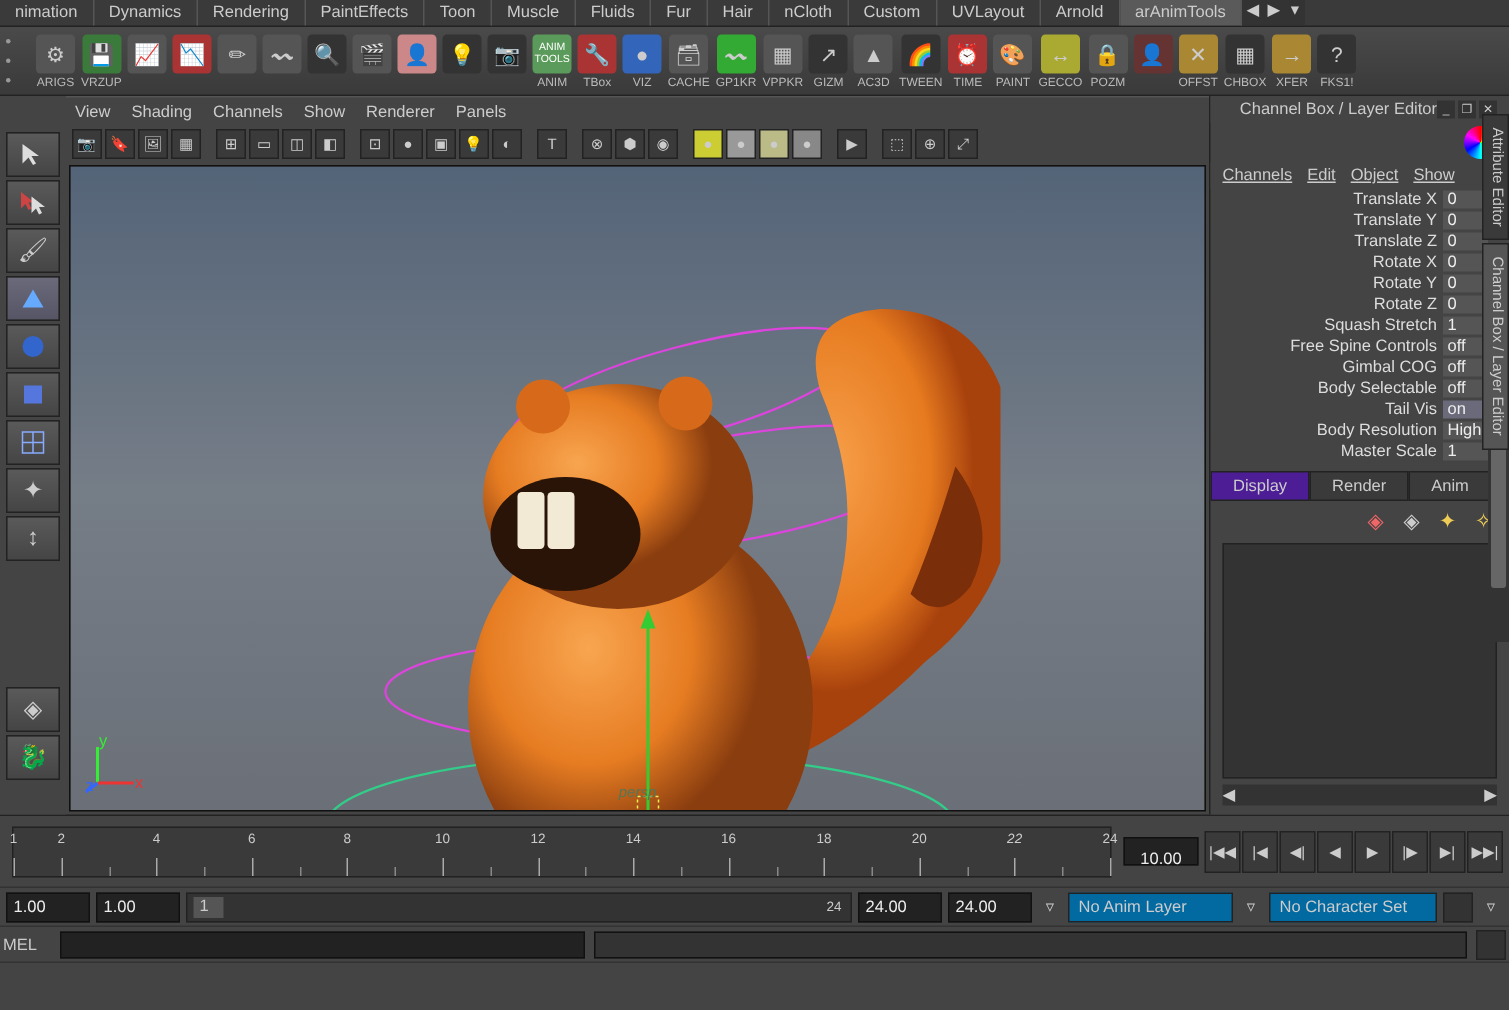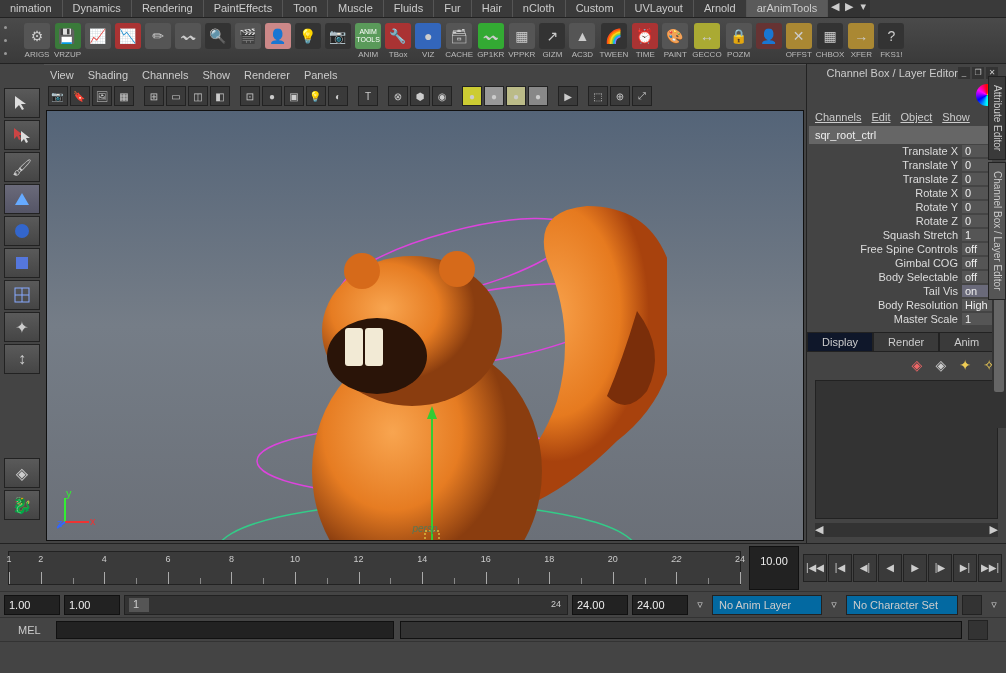--- a/index.html
+++ b/index.html
@@ -55,51 +55,51 @@
 .attr-list { padding: 0 14px 0 2px; max-height: 200px; overflow-y: auto; }
 .attr-row { display: flex; padding: 1px 0; }
 .attr-name { flex: 1; text-align: right; padding-right: 4px; color: #ddd; }
 .attr-val { width: 30px; background: #555; padding: 0 3px; color: #eee; }
 .attr-row.highlight .attr-val { background: #6a6a7a; }
 .scrollbar-v { position: absolute; right: 0; top: 164px; width: 14px; height: 200px; background: #333; }
 .scrollbar-v::before { content: ''; position: absolute; top: 14px; left: 2px; right: 2px; height: 150px; background: #666; border-radius: 2px; }
 
 .layer-tabs { display: flex; background: #3a3a3a; margin-top: 6px; }
 .layer-tab { padding: 3px 14px; cursor: pointer; border: 1px solid #222; }
-.layer-tab.active { background: #0f172a; }
+.layer-tab.active { background: #4c1d95; }
 .layer-menu { display: flex; padding: 3px 8px; gap: 10px; }
 .layer-menu span { cursor: pointer; }
 .layer-icons { display: flex; justify-content: flex-end; padding: 4px 8px; gap: 6px; }
 .layer-icon { width: 18px; height: 18px; cursor: pointer; display: flex; align-items: center; justify-content: center; font-size: 14px; }
 .layer-box { flex: 1; background: #333; margin: 2px 8px 4px; border: 1px solid #222; min-height: 70px; }
 .layer-scroll { height: 14px; background: #333; margin: 0 8px 6px; position: relative; }
 
 
 .timeline-area { height: 48px; background: #444; border-top: 1px solid #222; display: flex; flex-direction: column; }
 .time-slider { flex: 1; display: flex; align-items: center; padding: 0 4px; }
 .tick-area { flex: 1; height: 34px; background: #3a3a3a; border: 1px solid #222; position: relative; margin: 0 4px; }
 .tick { position: absolute; bottom: 0; width: 1px; background: #888; }
 .tick-major { height: 12px; background: #aaa; }
 .tick-label { position: absolute; top: 2px; font-size: 9px; color: #ccc; transform: translateX(-50%); }
-.current-time { width: 50px; height: 44px; background: #222; color: #eee; text-align: center; line-height: 28px; border: 1px solid #111; margin-left: 4px; }
+.current-time { width: 50px; height: 19px; background: #222; color: #eee; text-align: center; line-height: 28px; border: 1px solid #111; margin-left: 4px; }
 .playback { display: flex; gap: 1px; margin-left: 4px; }
 .play-btn { width: 24px; height: 28px; background: #3a3a3a; border: 1px solid #222; display: flex; align-items: center; justify-content: center; cursor: pointer; font-size: 10px; }
 
 
 .range-row { height: 26px; display: flex; align-items: center; background: #444; padding: 0 4px; gap: 4px; border-top: 1px solid #333; }
 .range-input { width: 56px; height: 20px; background: #222; color: #eee; border: 1px solid #111; padding: 0 4px; }
 .range-slider { flex: 1; height: 20px; background: #333; border: 1px solid #222; position: relative; }
 .range-slider-fill { position: absolute; top: 2px; left: 4px; width: 20px; height: 14px; background: #555; }
 .range-slider-end { position: absolute; top: 3px; right: 6px; font-size: 9px; }
 .dropdown { height: 20px; background: #0369a1; border: 1px solid #222; padding: 0 6px; display: flex; align-items: center; cursor: pointer; }
 .dd-arrow { width: 16px; text-align: center; }
 .script-icon { width: 20px; height: 20px; background: #333; border: 1px solid #222; cursor: pointer; }
 
 
-.cmdline { height: 24px; display: flex; align-items: center; background: #444; padding: 0 18px; gap: 6px; border-top: 1px solid #333; }
+.cmdline { height: 24px; display: flex; align-items: center; background: #444; padding: 0 2px; gap: 6px; border-top: 1px solid #333; }
 .cmd-label { width: 32px; }
 .cmd-input { flex: 0.6; height: 18px; background: #222; border: 1px solid #111; }
 .cmd-output { flex: 1; height: 18px; background: #333; border: 1px solid #111; }
 .statusbar { height: 20px; background: #444; border-top: 1px solid #333; }
 
 
 .squirrel { position: absolute; top: 40px; left: 100px; width: 520px; height: 430px; }
 </style>
 </head>
 <body>
@@ -409,21 +409,20 @@
     </div>
     <div class="color-picker">
         <div class="color-wheel"></div>
       </div>
     <div class="channel-menu">
       <span>Channels</span>
       <span>Edit</span>
       <span>Object</span>
       <span>Show</span>
     </div>
-    <div class="node-name">sqr_root_ctrl</div>
     <div class="attr-list" id="attr-list">
         <div class="attr-row">
           <span class="attr-name">Translate X</span>
           <span class="attr-val">0</span>
         </div>
         <div class="attr-row">
           <span class="attr-name">Translate Y</span>
           <span class="attr-val">0</span>
         </div>
         <div class="attr-row">

